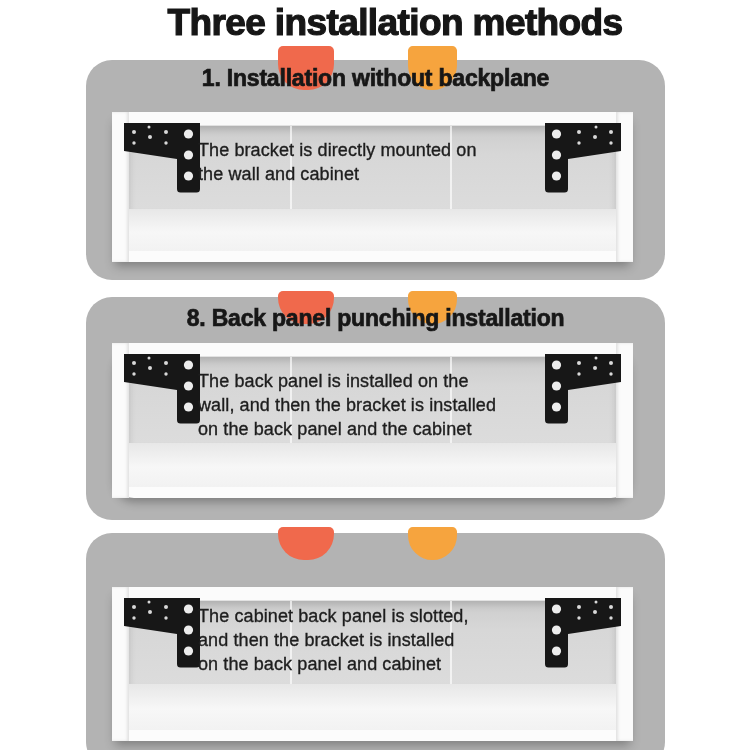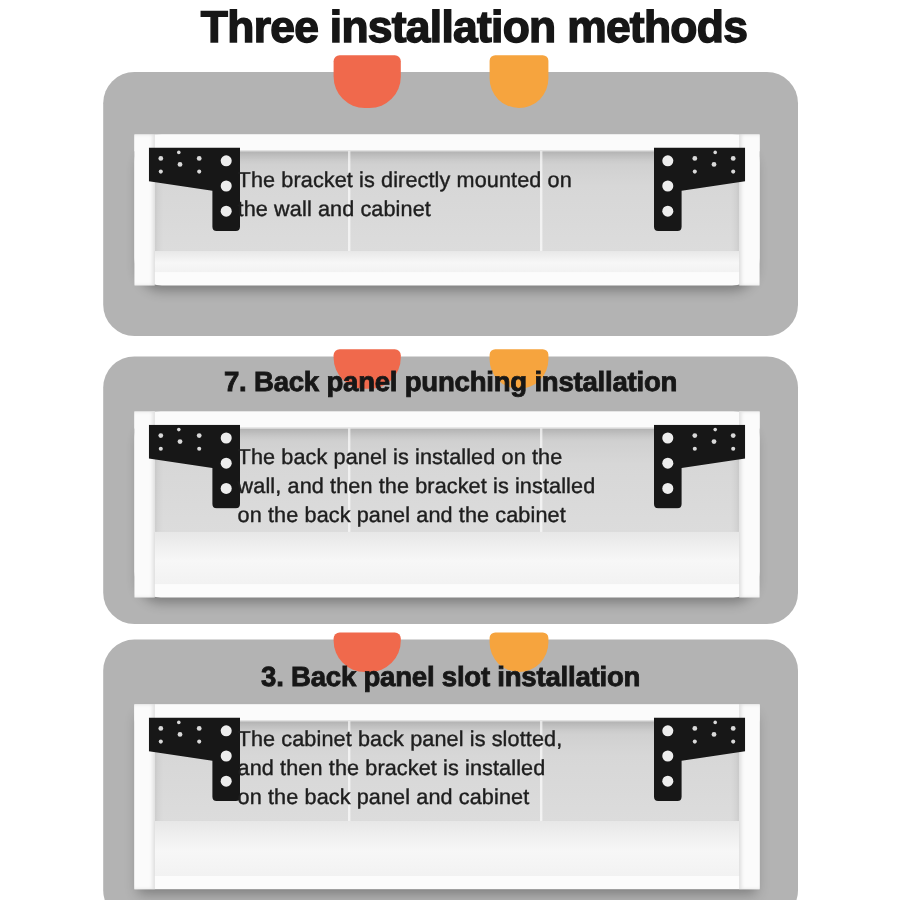--- a/index.html
+++ b/index.html
@@ -32,21 +32,21 @@
     font-size:23px;font-weight:bold;color:#171717;
     letter-spacing:-0.2px;-webkit-text-stroke:0.7px #171717;
   }
   .p1 .heading{padding-top:5px;}
   .p2 .heading{padding-top:8px;}
   .p3 .heading{padding-top:18px;}
   .photo{
     position:absolute;left:26px;width:521px;margin:0;
     background:#fcfcfc;box-shadow:0 7px 10px -3px rgba(0,0,0,.30);
   }
-  .p1 .photo{top:52px;height:126px;border-radius:23px;}
+  .p1 .photo{top:52px;height:150px;}
   .p2 .photo{top:46px;height:155px;border-radius:22px;}
   .p3 .photo{top:54px;height:154px;}
   .board{position:absolute;background:#fbfbfb;}
   .board.top{left:0;right:0;top:0;height:13px;border-bottom:1px solid #e2e2e2;}
   .board.left{left:0;top:0;bottom:0;width:17px;box-shadow:inset -2px 0 3px rgba(0,0,0,.10);}
   .board.right{right:0;top:0;bottom:0;width:17px;box-shadow:inset 2px 0 3px rgba(0,0,0,.10);}
   .back{
     position:absolute;left:17px;right:17px;top:13px;
     background:linear-gradient(180deg,#cccccc 0%, var(--cabinet-back,#d7d7d7) 35%, #dcdcdc 100%);
     box-shadow:inset 0 5px 7px rgba(0,0,0,.14);
@@ -94,20 +94,21 @@
   </symbol>
 </svg>
 
 <div class="page">
 
   <h1 class="title">Three installation methods</h1>
 
   <section class="panel p1">
     <div class="blob red"></div>
     <div class="blob orange"></div>
+    <h2 class="heading">1. Installation without backplane</h2>
     <figure class="photo">
       <div class="back">
         <i class="seam s1"></i>
         <i class="seam s2"></i>
       </div>
       <div class="floor"></div>
       <div class="board top"></div>
       <div class="board left"></div>
       <div class="board right"></div>
       <svg class="bracket bl">
@@ -117,21 +118,21 @@
           <use href="#bracket-shape"></use>
         </svg>
       <figcaption class="caption">The bracket is directly mounted on
 the wall and cabinet</figcaption>
     </figure>
   </section>
 
   <section class="panel p2">
     <div class="blob red"></div>
     <div class="blob orange"></div>
-    <h2 class="heading">7. Back panel punching installation</h2>
+    <h2 class="heading">8. Back panel punching installation</h2>
     <figure class="photo">
       <div class="back">
         <i class="seam s1"></i>
         <i class="seam s2"></i>
       </div>
       <div class="floor"></div>
       <div class="board top"></div>
       <div class="board left"></div>
       <div class="board right"></div>
       <svg class="bracket bl">
@@ -142,21 +143,20 @@
         </svg>
       <figcaption class="caption">The back panel is installed on the
 wall, and then the bracket is installed
 on the back panel and the cabinet</figcaption>
     </figure>
   </section>
 
   <section class="panel p3">
     <div class="blob red"></div>
     <div class="blob orange"></div>
-    <h2 class="heading">3. Back panel slot installation</h2>
     <figure class="photo">
       <div class="back">
         <i class="seam s1"></i>
         <i class="seam s2"></i>
       </div>
       <div class="floor"></div>
       <div class="board top"></div>
       <div class="board left"></div>
       <div class="board right"></div>
       <svg class="bracket bl">

